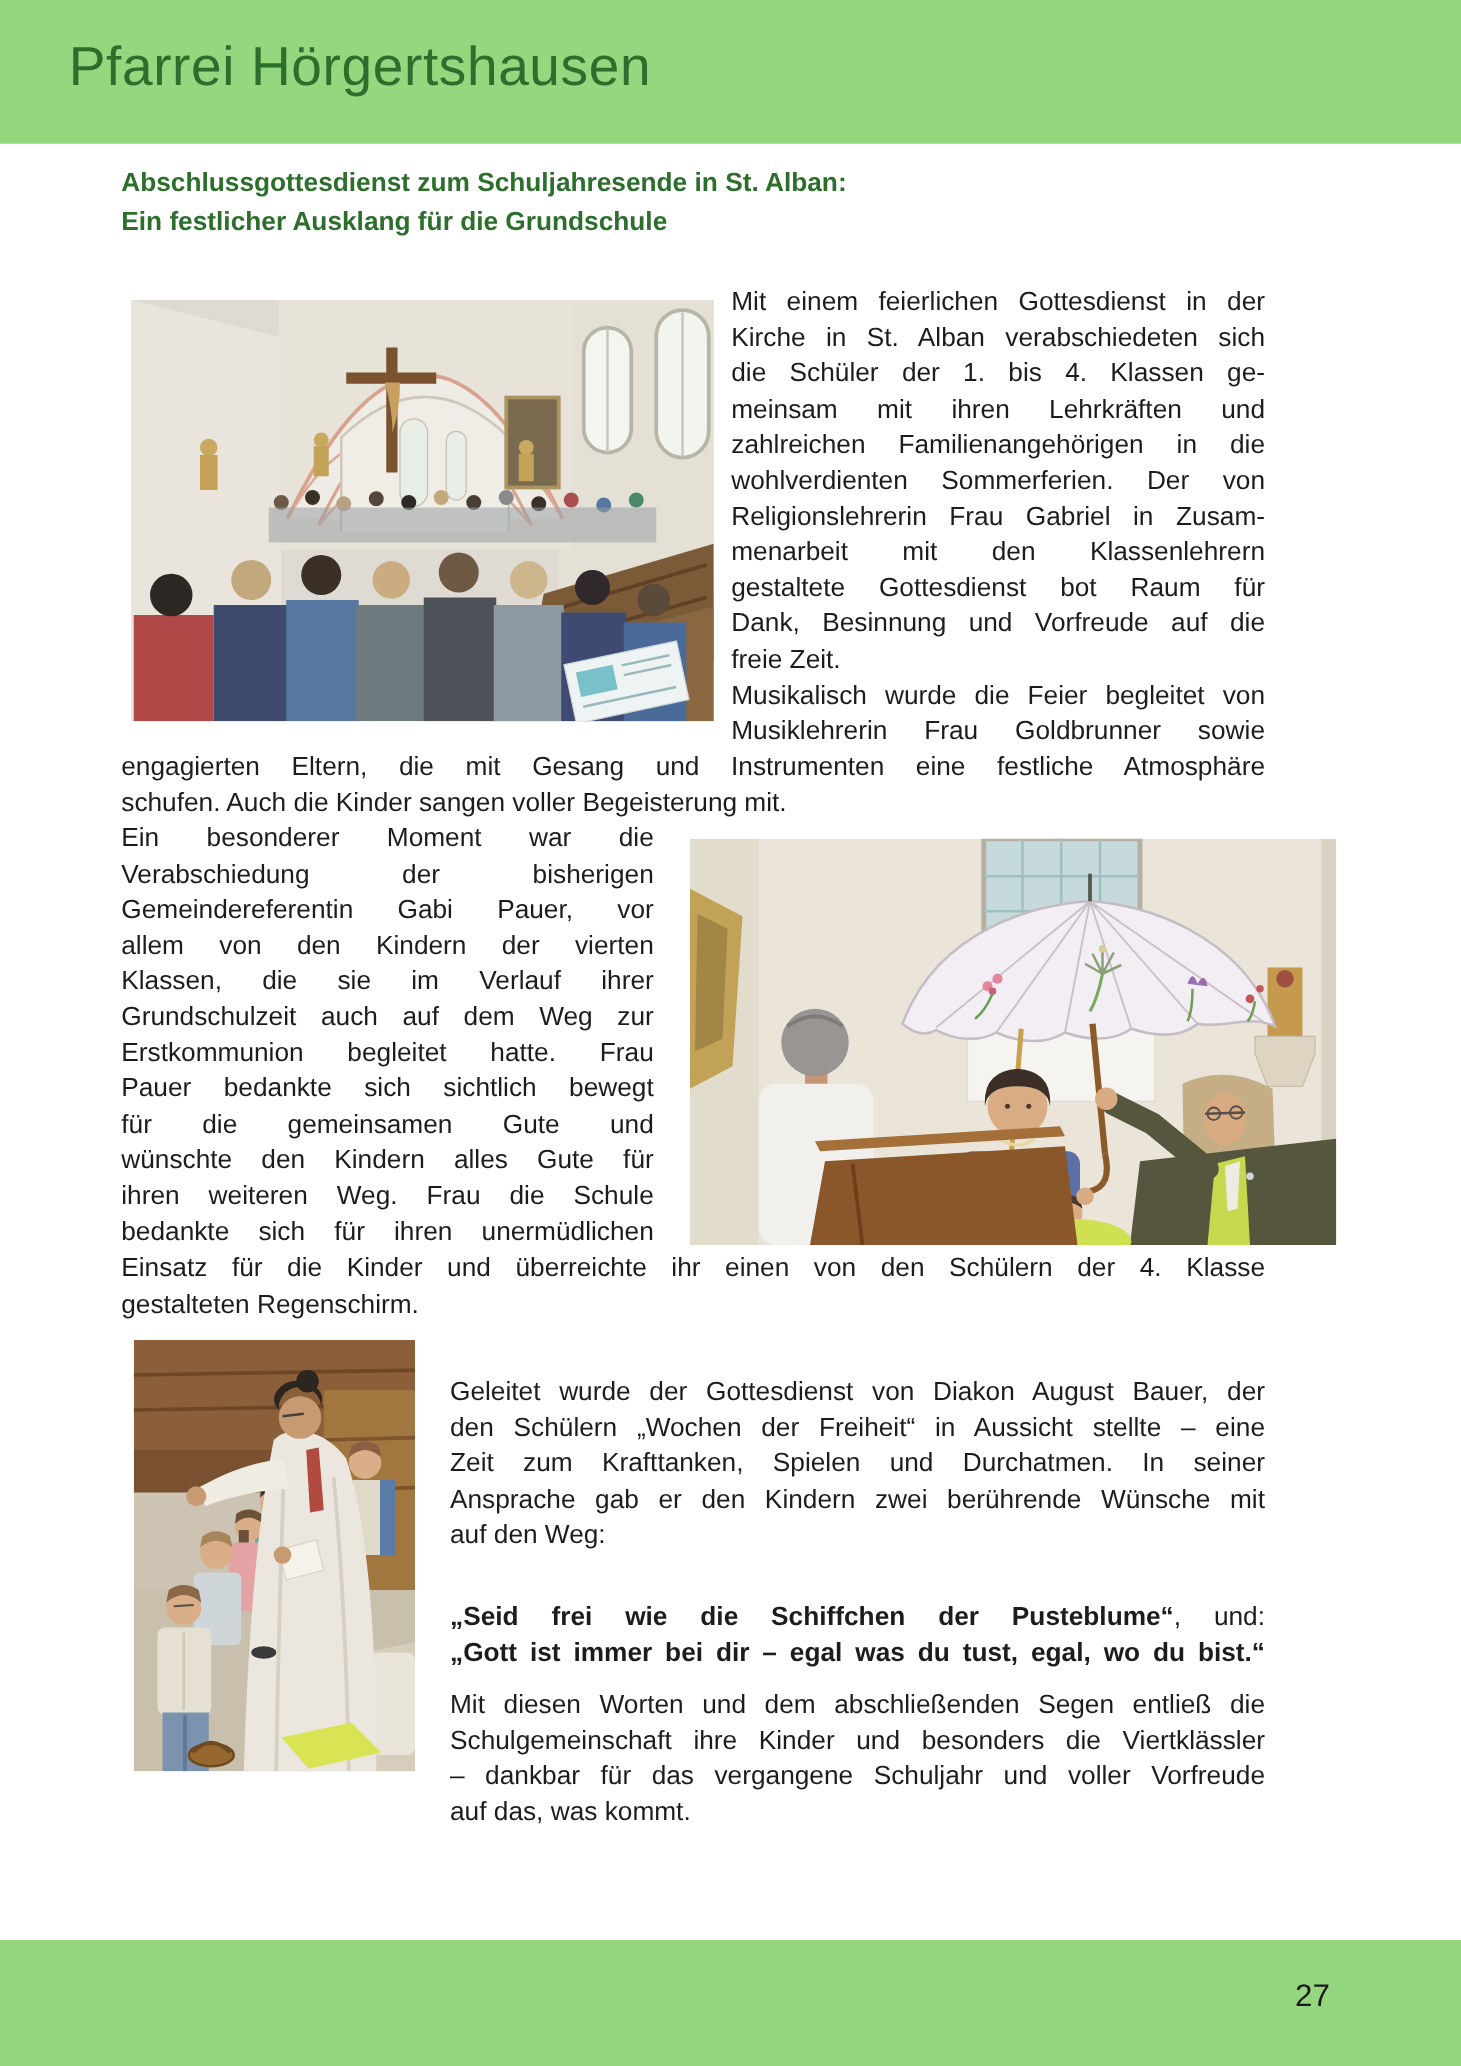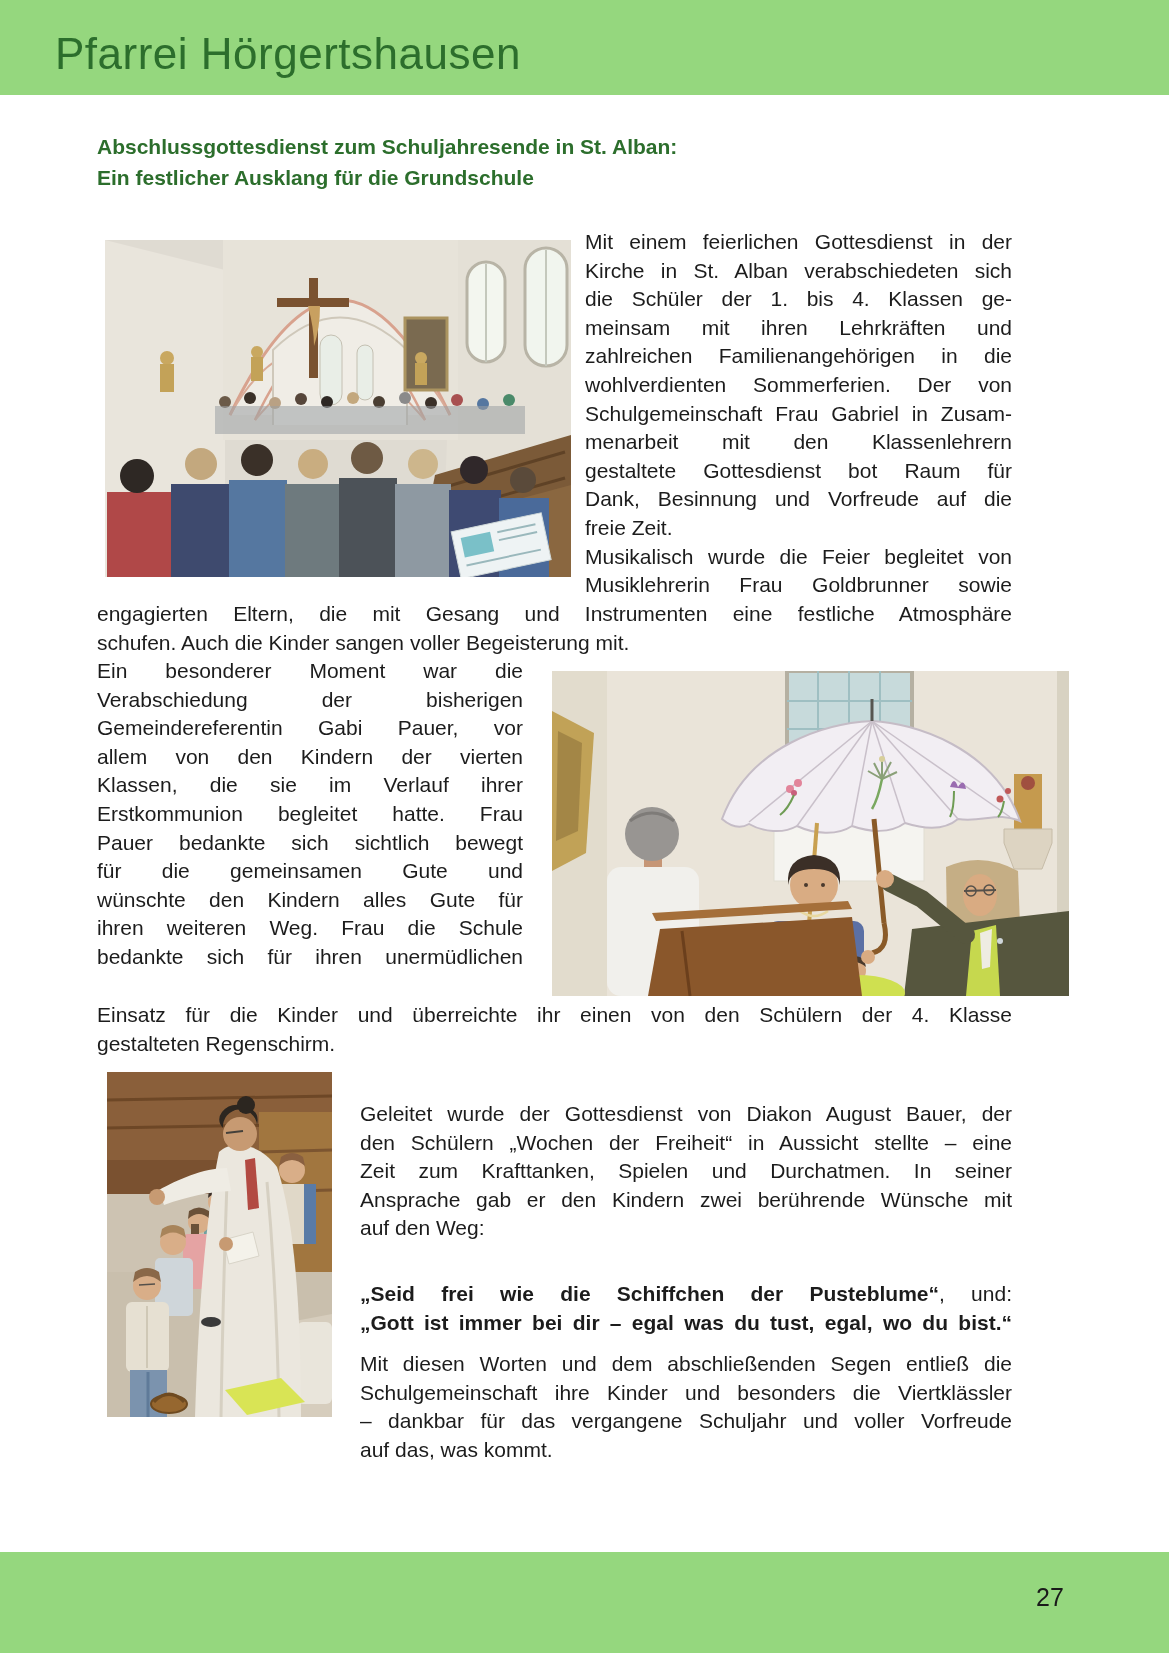--- a/index.html
+++ b/index.html
@@ -1,19 +1,19 @@
 <!DOCTYPE html>
 <html lang="de"><head>
 <meta charset="utf-8">
 <style>
   html,body{margin:0;padding:0;background:#ffffff;}
   .page{position:relative;width:1169px;height:1653px;background:#ffffff;overflow:hidden;
         font-family:"Liberation Sans","DejaVu Sans",sans-serif;}
   .band{position:absolute;left:0;width:1169px;background:#95d77e;}
-  .band.header{top:0;height:95px;}
+  .band.header{top:0;height:115px;}
   .band.footer{top:1552px;height:101px;}
   .title{position:absolute;left:55px;top:30px;font-size:44px;line-height:1.1;
          color:#2c6e2c;letter-spacing:.5px;white-space:nowrap;}
   .headline{position:absolute;left:97px;top:131px;width:920px;color:#2c6e2c;
             font-weight:bold;font-size:21px;line-height:31px;}
   .txt{position:absolute;color:#1c1c1c;font-size:21px;line-height:28.6px;}
   .txt .ln{text-align:justify;}
   .txt .ln.just{text-align-last:justify;-moz-text-align-last:justify;}
   .col1{left:585px;top:228px;width:427px;}
   .full1{left:97px;top:600px;width:915px;}
@@ -120,38 +120,39 @@
     </g>
   </svg>
 
   <div class="txt col1">
       <div class="ln just">Mit einem feierlichen Gottesdienst in der</div>
       <div class="ln just">Kirche in St. Alban verabschiedeten sich</div>
       <div class="ln just">die Schüler der 1. bis 4. Klassen ge-</div>
       <div class="ln just">meinsam mit ihren Lehrkräften und</div>
       <div class="ln just">zahlreichen Familienangehörigen in die</div>
       <div class="ln just">wohlverdienten Sommerferien. Der von</div>
-      <div class="ln just">Schulgemeinschaft Frau Gabriel in Zusam-</div>
+      <div class="ln just">Religionslehrerin Frau Gabriel in Zusam-</div>
       <div class="ln just">menarbeit mit den Klassenlehrern</div>
       <div class="ln just">gestaltete Gottesdienst bot Raum für</div>
       <div class="ln just">Dank, Besinnung und Vorfreude auf die</div>
       <div class="ln">freie Zeit.</div>
       <div class="ln just">Musikalisch wurde die Feier begleitet von</div>
       <div class="ln just">Musiklehrerin Frau Goldbrunner sowie</div>
     </div>
   <div class="txt full1">
       <div class="ln just">engagierten Eltern, die mit Gesang und Instrumenten eine festliche Atmosphäre</div>
       <div class="ln">schufen. Auch die Kinder sangen voller Begeisterung mit.</div>
     </div>
   <div class="txt left2">
       <div class="ln just">Ein besonderer Moment war die</div>
       <div class="ln just">Verabschiedung der bisherigen</div>
       <div class="ln just">Gemeindereferentin Gabi Pauer, vor</div>
       <div class="ln just">allem von den Kindern der vierten</div>
       <div class="ln just">Klassen, die sie im Verlauf ihrer</div>
+      <div class="ln just">Grundschulzeit auch auf dem Weg zur</div>
       <div class="ln just">Erstkommunion begleitet hatte. Frau</div>
       <div class="ln just">Pauer bedankte sich sichtlich bewegt</div>
       <div class="ln just">für die gemeinsamen Gute und</div>
       <div class="ln just">wünschte den Kindern alles Gute für</div>
       <div class="ln just">ihren weiteren Weg. Frau die Schule</div>
       <div class="ln just">bedankte sich für ihren unermüdlichen</div>
     </div>
 
   <svg class="photo photo2" viewBox="0 0 517 325" aria-hidden="true">
     <rect width="517" height="325" fill="#eae4d9"></rect>

